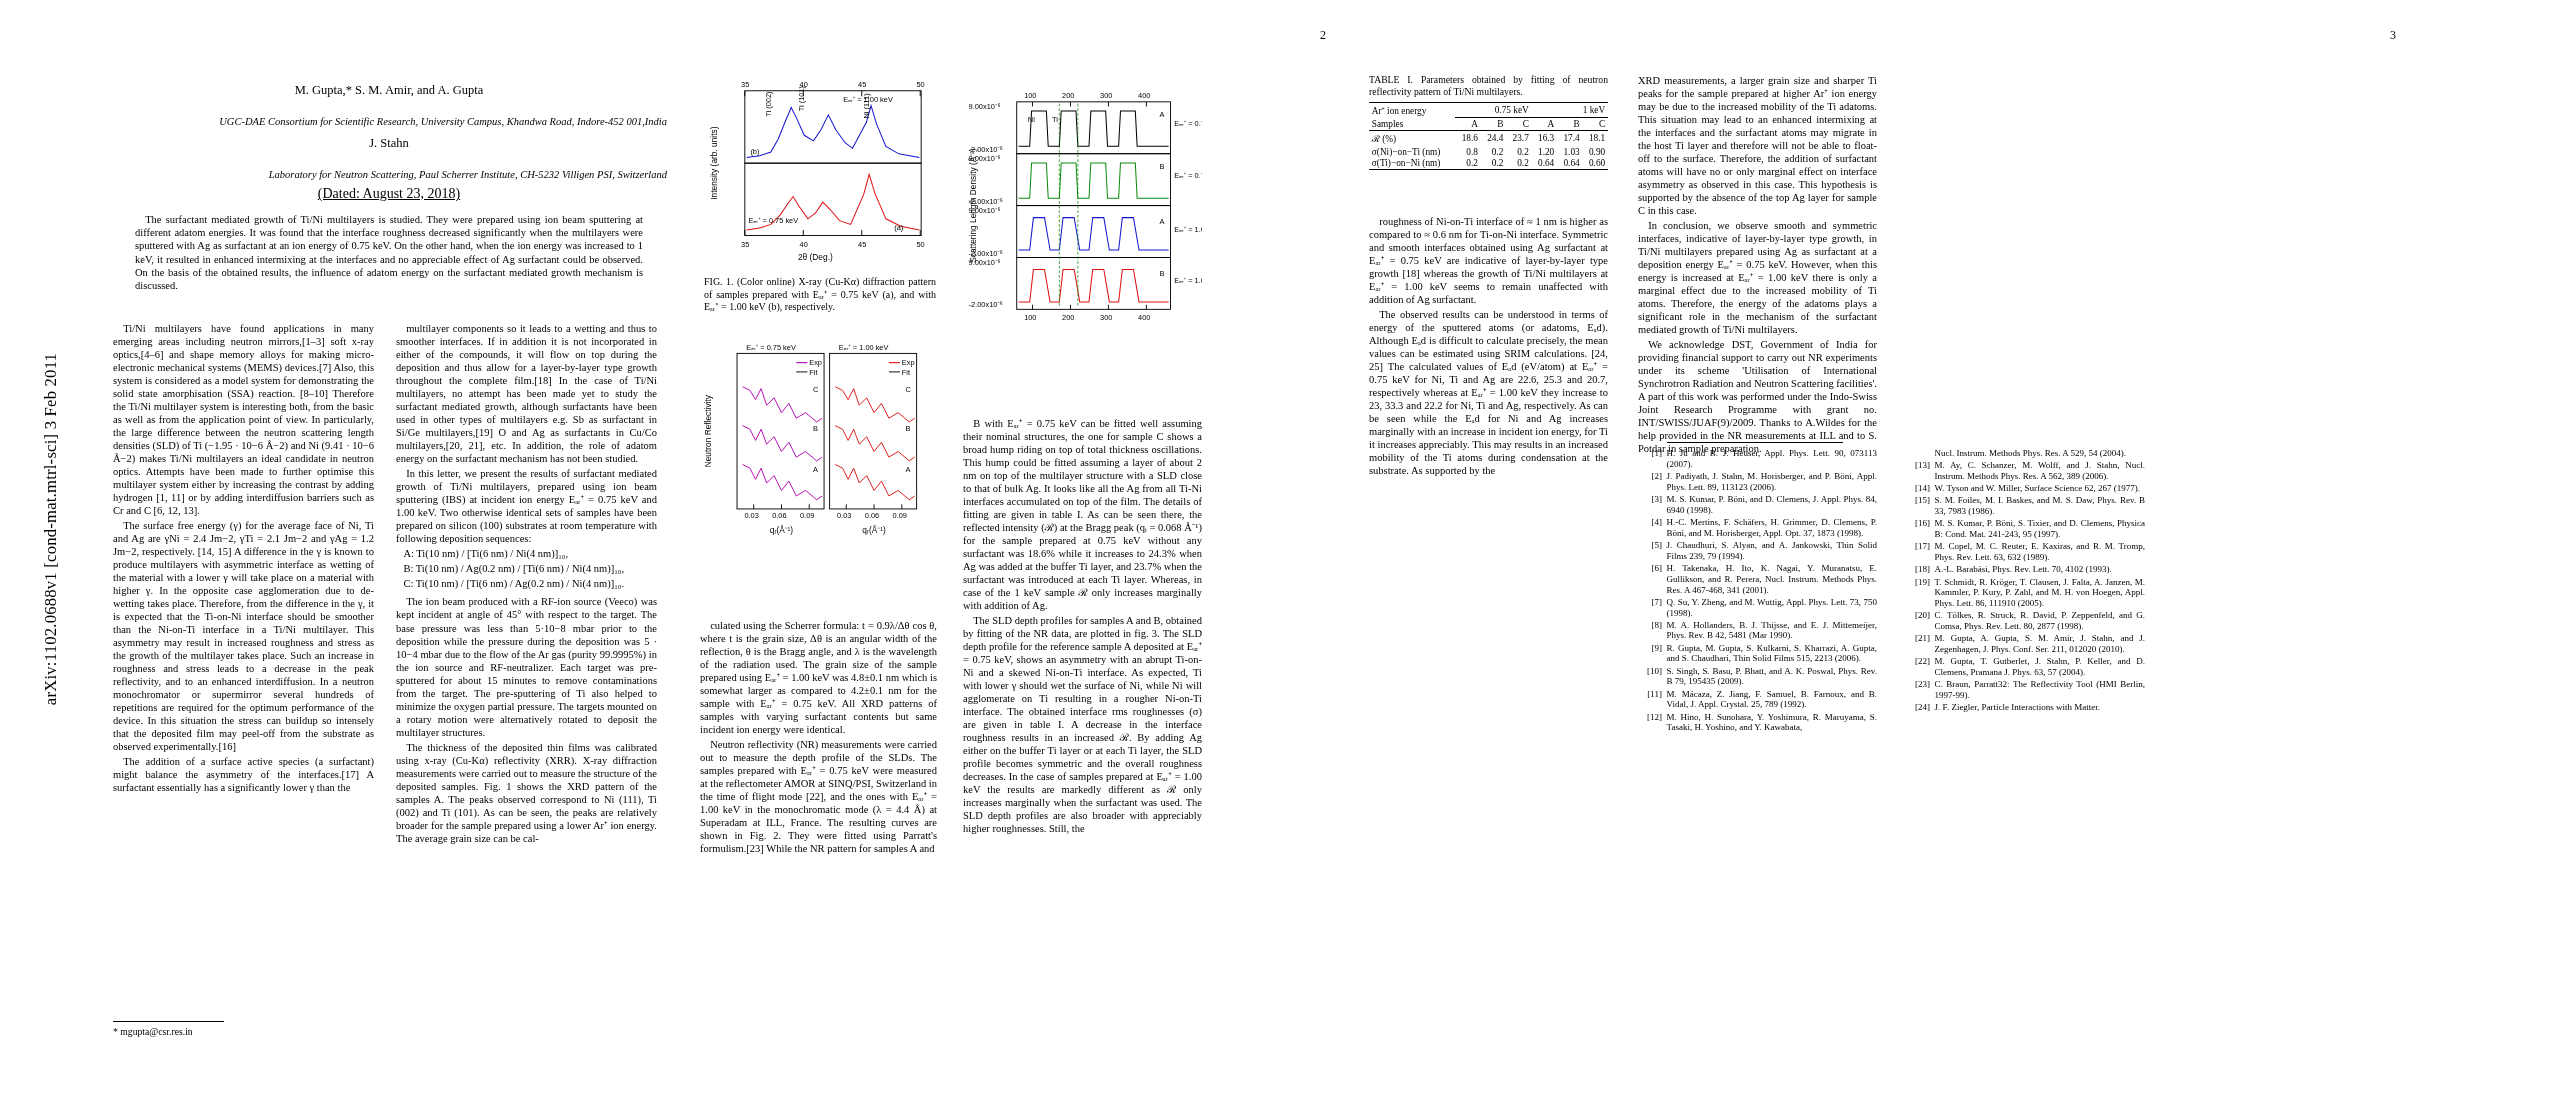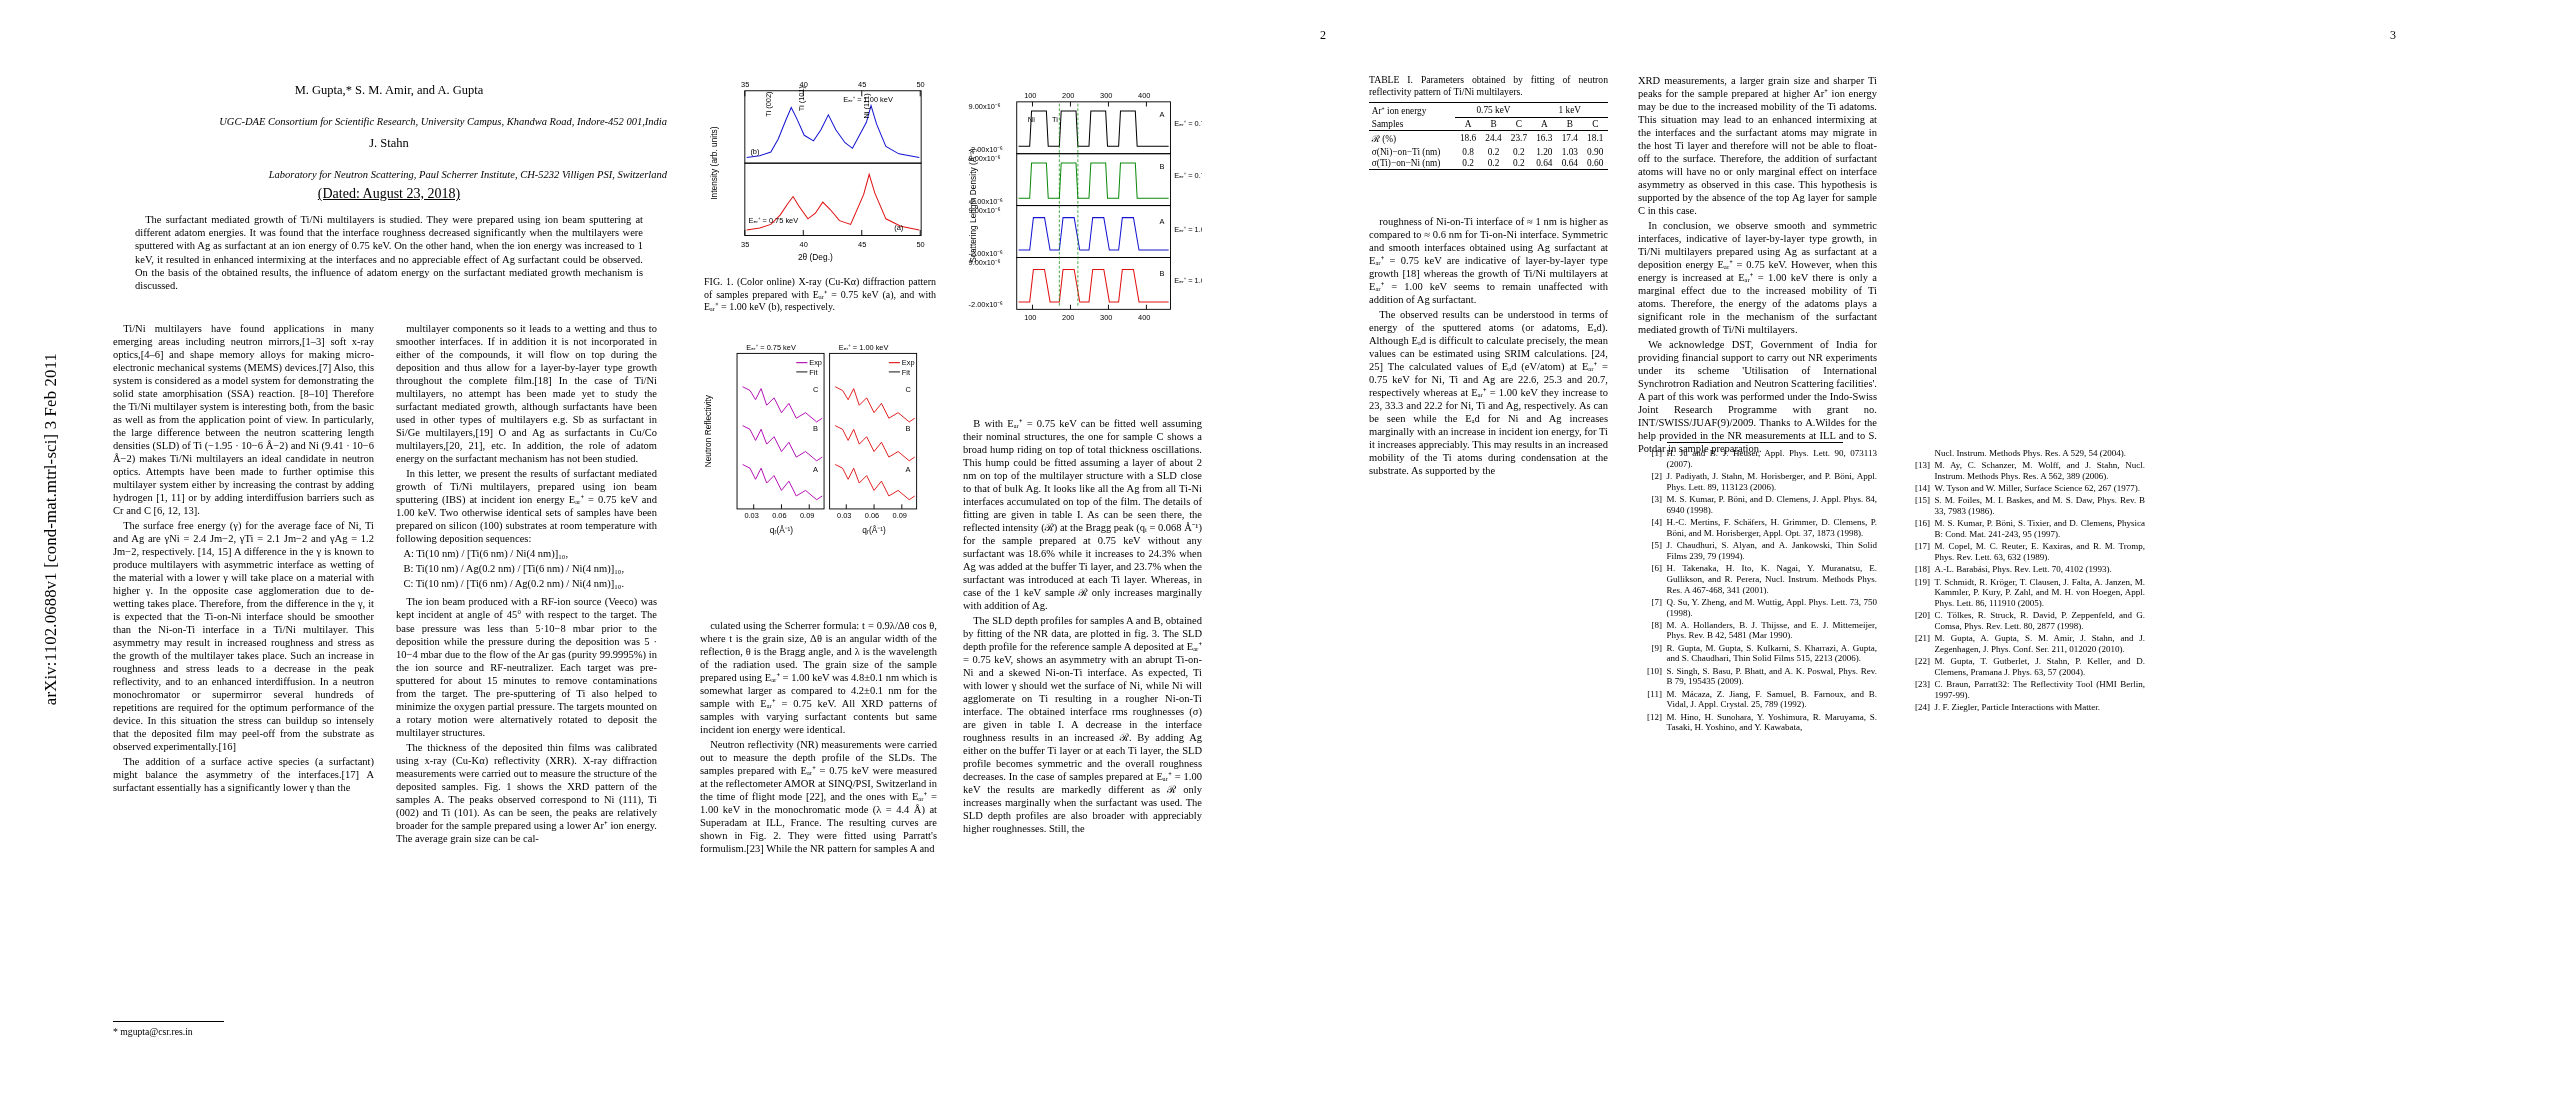--- a/index.html
+++ b/index.html
@@ -54,21 +54,21 @@
 
   
   .refs{position:absolute;font-size:9px;line-height:1.2;}
   .ref{display:flex;margin-bottom:1.4px;}
   .ref .num{width:24px;flex:none;text-align:right;padding-right:4.6px;}
   .ref .txt{flex:1;text-align:justify;}
 
   
   .tbl-title{font-size:9.7px;line-height:1.25;text-align:justify;}
   table.param{border-collapse:collapse;font-size:9.3px;width:100%;margin-top:3.7px;}
-  table.param td,table.param th{padding:0.9px 2.8px;text-align:center;font-weight:normal;}
+  table.param td,table.param th{padding:0.9px 2.8px;text-align:right;font-weight:normal;}
   .tb-top{border-top:0.9px solid #000;}
   .tb-bot{border-bottom:0.9px solid #000;}
   .lbl{text-align:left !important;}
 
   
   .figbox{position:absolute;}
   svg{display:block;}
   .axis{stroke:#000;stroke-width:1;fill:none;}
   .tick{stroke:#000;stroke-width:1;}
   .alab{font-family:"Liberation Sans",sans-serif;font-size:9px;fill:#000;}

